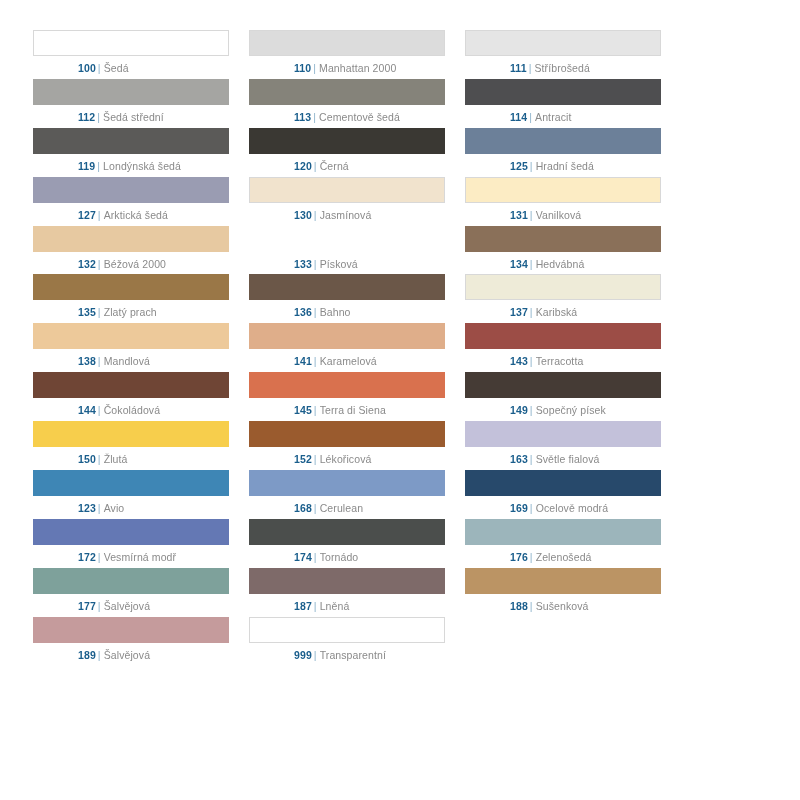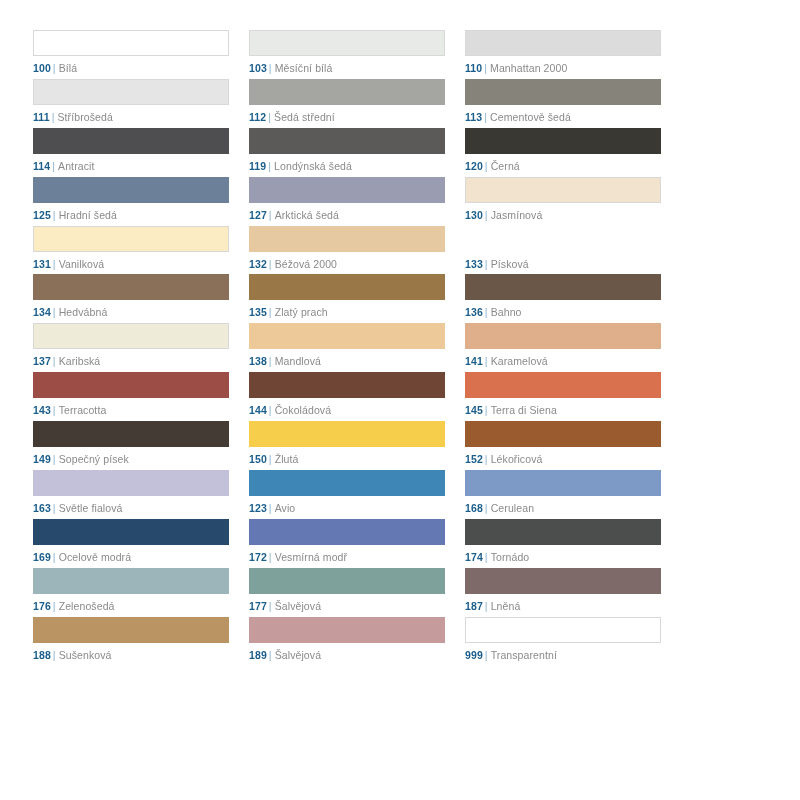--- a/index.html
+++ b/index.html
@@ -42,42 +42,39 @@
   .swatch-caption {
     margin-top: 6px;
     font-size: 10.5px;
     line-height: 13px;
     white-space: nowrap;
     letter-spacing: 0.1px;
   }
   .swatch-code {
     color: #1a5e8c;
     font-weight: bold;
+    margin-left: 45px;
   }
   .swatch-sep {
     color: #8fb4cc;
     margin: 0 3px 0 2px;
     font-weight: normal;
   }
   .swatch-name {
     color: #8a8a8a;
     font-weight: normal;
   }
 </style>
 </head>
 <body>
 
 <div id="palette-grid">
     <div class="swatch-cell">
       <div class="swatch-chip bordered" style="background: rgb(255, 255, 255);"></div>
-      <div class="swatch-caption"><span class="swatch-code">100</span><span class="swatch-sep">|</span><span class="swatch-name">Bílá</span></div>
-    </div>
-    <div class="swatch-cell">
-      <div class="swatch-chip bordered" style="background: rgb(232, 234, 231);"></div>
-      <div class="swatch-caption"><span class="swatch-code">103</span><span class="swatch-sep">|</span><span class="swatch-name">Měsíční bílá</span></div>
+      <div class="swatch-caption"><span class="swatch-code">100</span><span class="swatch-sep">|</span><span class="swatch-name">Šedá</span></div>
     </div>
     <div class="swatch-cell">
       <div class="swatch-chip bordered" style="background: rgb(220, 220, 220);"></div>
       <div class="swatch-caption"><span class="swatch-code">110</span><span class="swatch-sep">|</span><span class="swatch-name">Manhattan 2000</span></div>
     </div>
     <div class="swatch-cell">
       <div class="swatch-chip bordered" style="background: rgb(229, 229, 229);"></div>
       <div class="swatch-caption"><span class="swatch-code">111</span><span class="swatch-sep">|</span><span class="swatch-name">Stříbrošedá</span></div>
     </div>
     <div class="swatch-cell">

